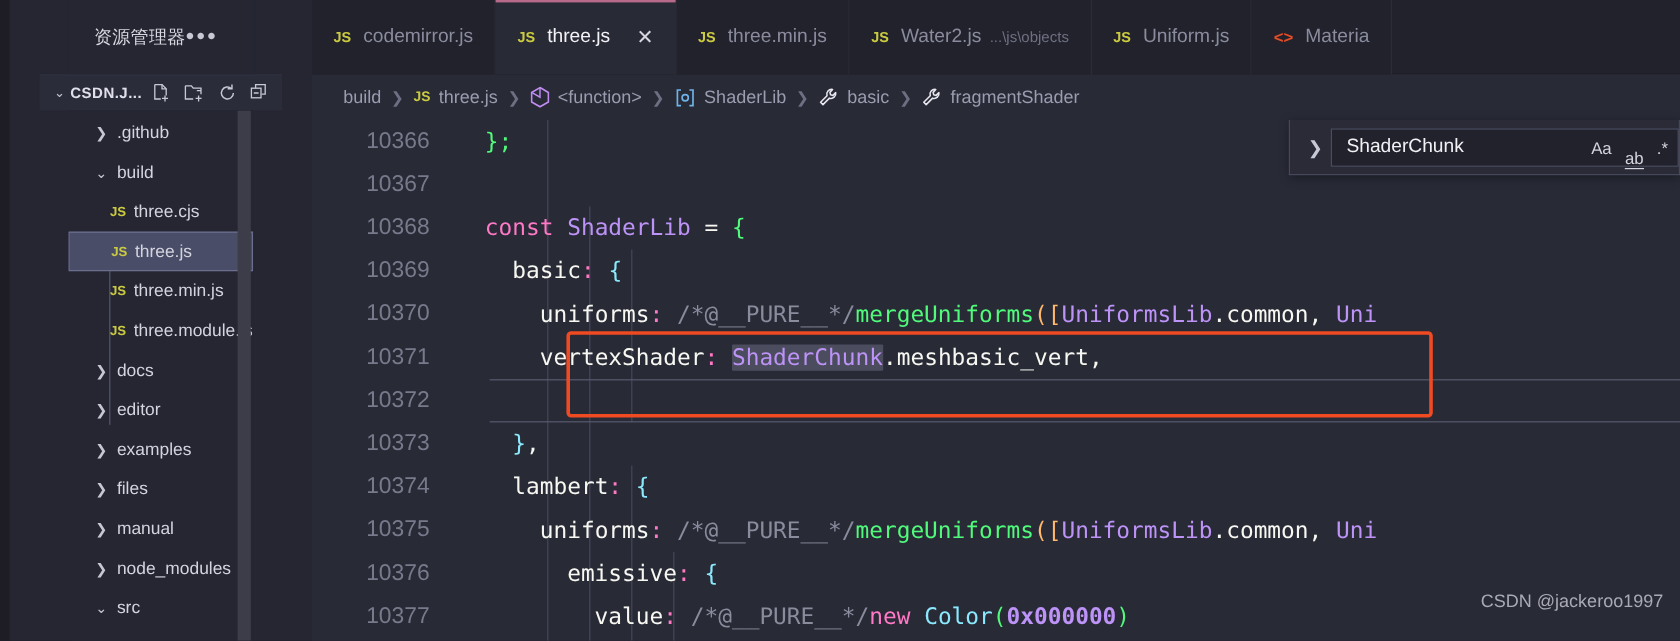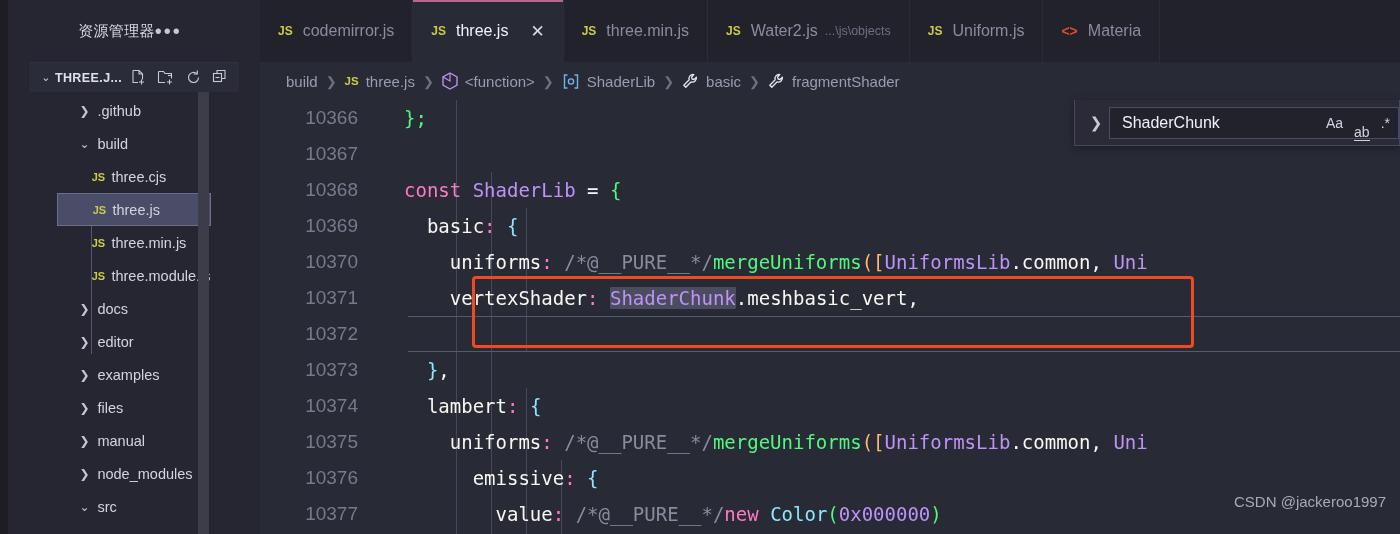--- a/index.html
+++ b/index.html
@@ -167,21 +167,21 @@
 
   
   .t-key   { color: #ff79c6; }
   .t-var   { color: #bd93f7; }
   .t-fn    { color: #50fa7b; }
   .t-com   { color: #8a8c9e; }
   .t-punc  { color: #f8f8f2; }
   .t-green { color: #50fa7b; }
   .t-cyan  { color: #8be9fd; }
   .t-orange{ color: #ffb86c; }
-  .t-num   { color: #bd93f7; }
+  .t-num   { color: #bd93f7; font-weight: bold; }
   .t-prop  { color: #f8f8f2; }
   .t-colon { color: #ff79c6; }
 
   .hl-find { background: #4b4d5e; border-radius: 1px; }
   .hl-sel  { background: #4b6a76; }
 
   
   .annot-box {
     position: absolute; left: 212px; top: 176px;
     width: 722px; height: 72px;
@@ -235,21 +235,21 @@
 
   <div class="sidebar">
 
     <div class="sidebar-title-row">
       <span class="sidebar-title">资源管理器</span>
       <span class="sidebar-dots">•••</span>
     </div>
 
     <div class="section-header">
       <span class="section-chev">⌄</span>
-      <span class="section-name">THREE.J...</span>
+      <span class="section-name">CSDN.J...</span>
       <span class="section-actions">
         <span>
           <svg width="17" height="17" viewBox="0 0 17 17">
             <path d="M3 1.5h6l3.5 3.5v5.5" fill="none" stroke="#c8c9d6" stroke-width="1.1"></path>
             <path d="M3 1.5v12h5" fill="none" stroke="#c8c9d6" stroke-width="1.1"></path>
             <path d="M9 1.5V5h3.5" fill="none" stroke="#c8c9d6" stroke-width="1.1"></path>
             <path d="M11.5 10.5v5M9 13h5" stroke="#c8c9d6" stroke-width="1.1"></path>
           </svg>
         </span>
         <span>

